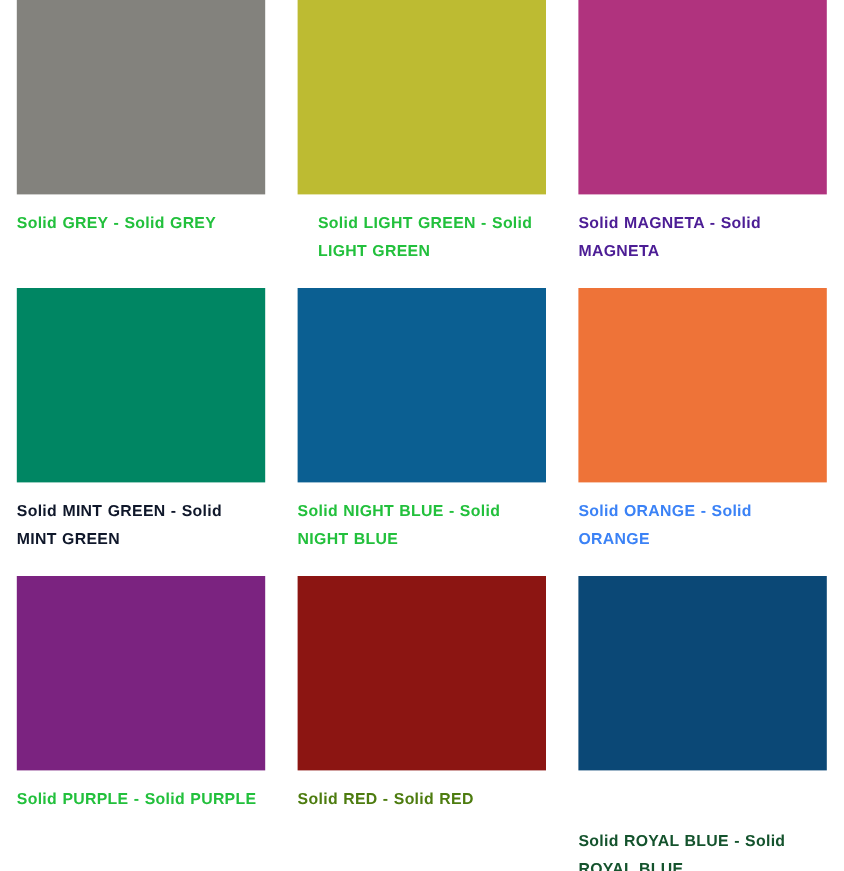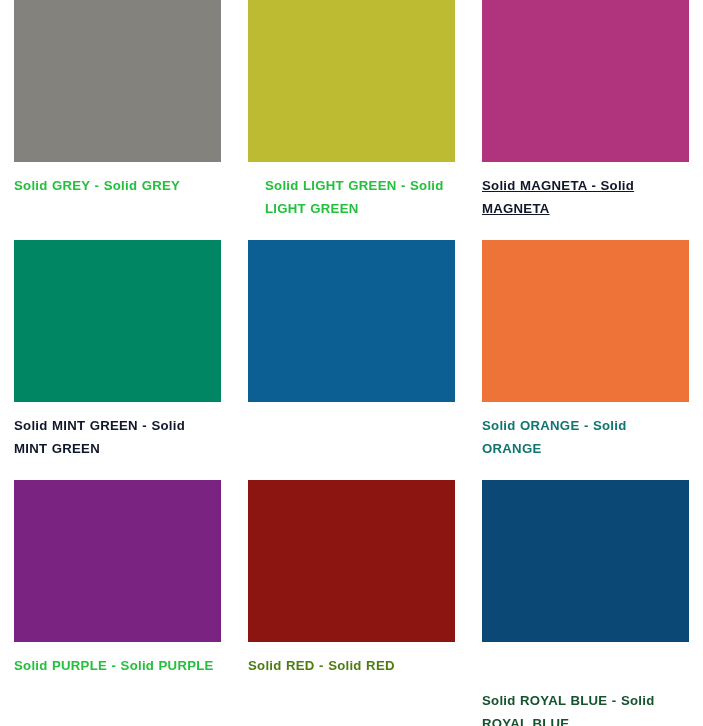--- a/index.html
+++ b/index.html
@@ -57,35 +57,36 @@
     <span class="swatch-label" style="color: rgb(34, 192, 60);">Solid GREY - Solid GREY</span>
   </div>
 
   <div class="swatch-cell">
     <span class="swatch-chip" style="background-color: rgb(189, 187, 50);"></span>
     <span class="swatch-label" style="color: rgb(34, 192, 60); margin-left: 17px;">Solid LIGHT GREEN - Solid LIGHT GREEN</span>
   </div>
 
   <div class="swatch-cell">
     <span class="swatch-chip" style="background-color: rgb(176, 51, 126);"></span>
-    <span class="swatch-label" style="color: #0f172a; text-decoration: underline;">Solid MAGNETA - Solid MAGNETA</span>
+    <span class="swatch-label" style="color: #4c1d95;">Solid MAGNETA - Solid MAGNETA</span>
   </div>
 
   <div class="swatch-cell">
     <span class="swatch-chip" style="background-color: rgb(0, 134, 99);"></span>
     <span class="swatch-label" style="color: #0f172a;">Solid MINT GREEN - Solid MINT GREEN</span>
   </div>
 
   <div class="swatch-cell">
     <span class="swatch-chip" style="background-color: rgb(11, 95, 146);"></span>
+    <span class="swatch-label" style="color: rgb(34, 192, 60);">Solid NIGHT BLUE - Solid NIGHT BLUE</span>
   </div>
 
   <div class="swatch-cell">
     <span class="swatch-chip" style="background-color: rgb(238, 115, 56);"></span>
-    <span class="swatch-label" style="color: #0f766e;">Solid ORANGE - Solid ORANGE</span>
+    <span class="swatch-label" style="color: #3b82f6;">Solid ORANGE - Solid ORANGE</span>
   </div>
 
   <div class="swatch-cell">
     <span class="swatch-chip" style="background-color: rgb(123, 35, 128);"></span>
     <span class="swatch-label" style="color: rgb(34, 192, 60);">Solid PURPLE - Solid PURPLE</span>
   </div>
 
   <div class="swatch-cell">
     <span class="swatch-chip" style="background-color: rgb(140, 21, 18);"></span>
     <span class="swatch-label" style="color: #4d7c0f;">Solid RED - Solid RED</span>

